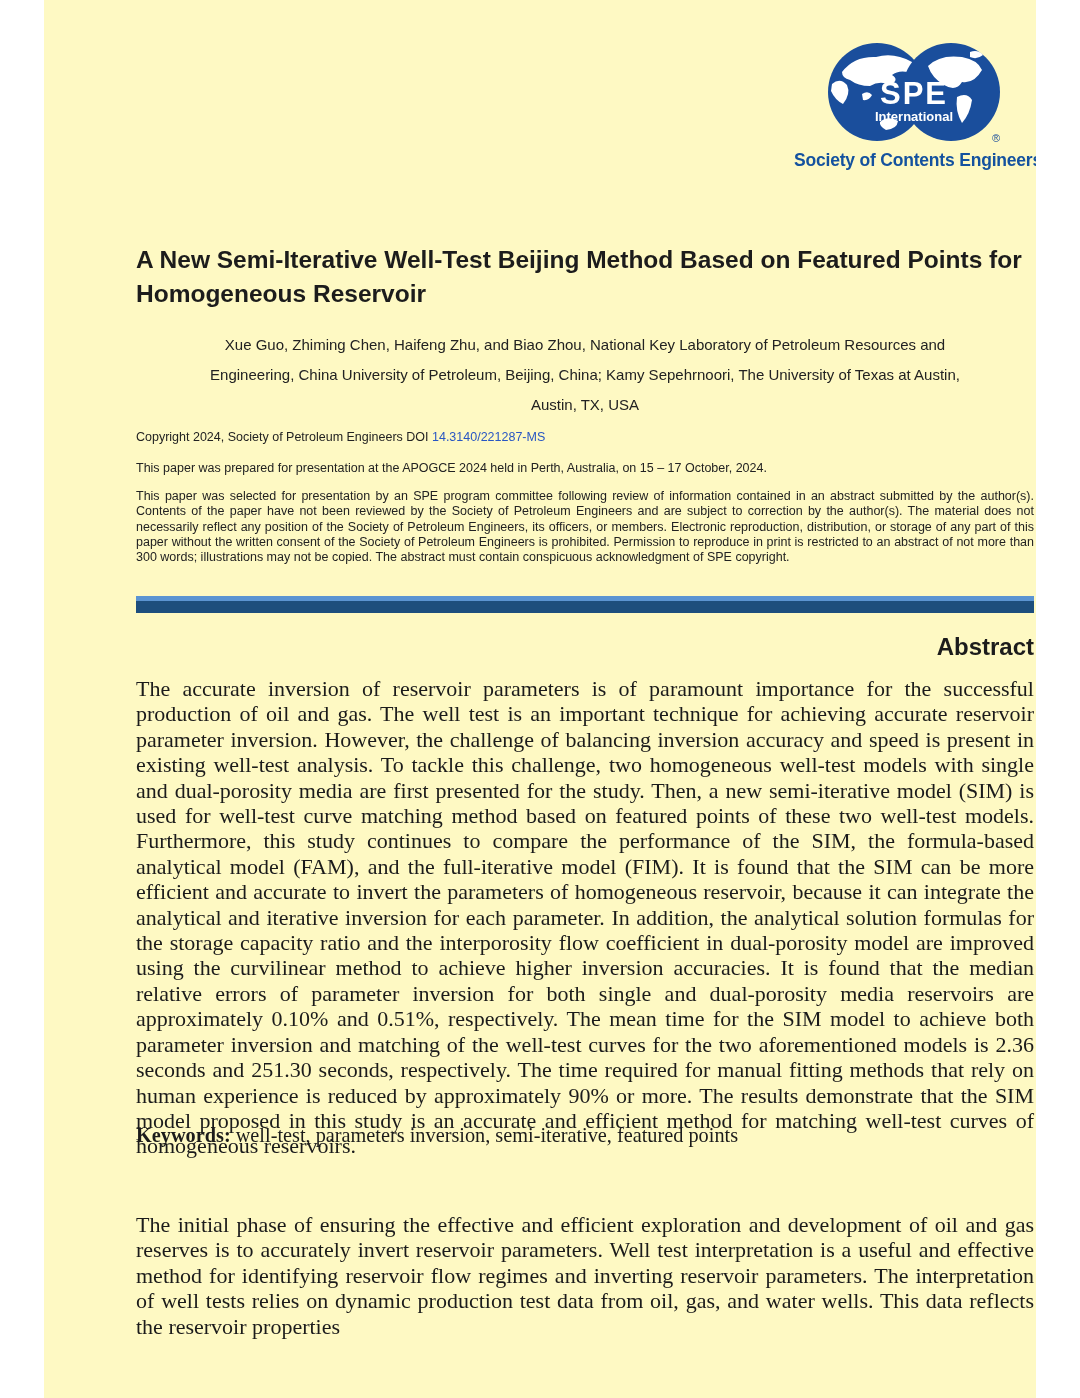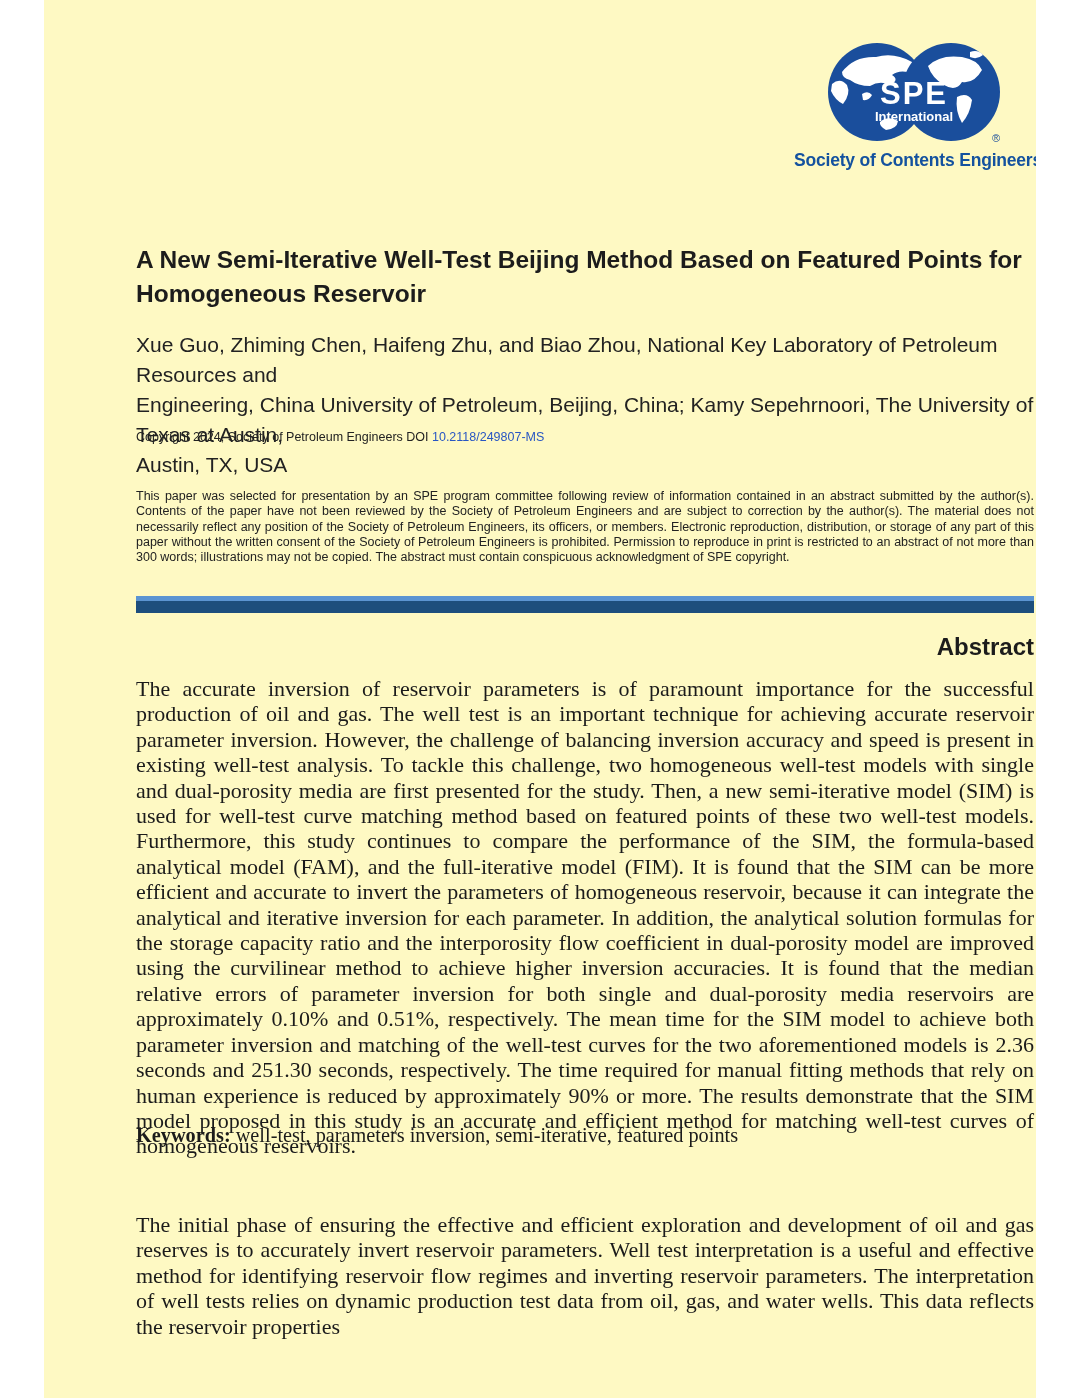--- a/index.html
+++ b/index.html
@@ -41,23 +41,24 @@
   }
   .paper-title {
     top: 243px;
     font-size: 24.5px;
     font-weight: bold;
     line-height: 34px;
     color: #1c1c1c;
   }
   .authors {
     top: 330px;
-    font-size: 21px;
+    font-size: 15px;
     line-height: 30px;
     color: #222;
+    text-align: center;
   }
   .small-print {
     font-size: 12.5px;
     line-height: 15.3px;
     color: #222;
   }
   .copyright-line { top: 430px; }
   .presentation-note { top: 461px; }
   .disclaimer { top: 489px; text-align: justify; }
   .doi-link { color: #2856c3; text-decoration: none; cursor: pointer; }
@@ -133,22 +134,23 @@
   </div>
 
   <h1 class="col paper-title">A New Semi-Iterative Well-Test Beijing Method Based on Featured Points for Homogeneous Reservoir</h1>
   <div class="col authors">
     <div>Xue Guo, Zhiming Chen, Haifeng Zhu, and Biao Zhou, National Key Laboratory of Petroleum Resources and</div>
     <div>Engineering, China University of Petroleum, Beijing, China; Kamy Sepehrnoori, The University of Texas at Austin,</div>
     <div>Austin, TX, USA</div>
   </div>
 
   <div class="col small-print copyright-line">
-    <span>Copyright 2024, Society of Petroleum Engineers DOI </span><a class="doi-link">10.2118/249807-MS</a>
+    <span>Copyright 2024, Society of Petroleum Engineers DOI </span><a class="doi-link">14.3140/221287-MS</a>
   </div>
+  <div class="col small-print presentation-note">This paper was prepared for presentation at the APOGCE 2024 held in Perth, Australia, on 15 – 17 October, 2024.</div>
   <div class="col small-print disclaimer">This paper was selected for presentation by an SPE program committee following review of information contained in an abstract submitted by the author(s). Contents of the paper have not been reviewed by the Society of Petroleum Engineers and are subject to correction by the author(s). The material does not necessarily reflect any position of the Society of Petroleum Engineers, its officers, or members. Electronic reproduction, distribution, or storage of any part of this paper without the written consent of the Society of Petroleum Engineers is prohibited. Permission to reproduce in print is restricted to an abstract of not more than 300 words; illustrations may not be copied. The abstract must contain conspicuous acknowledgment of SPE copyright.</div>
 
   <div class="col divider-bar"></div>
 
   <h2 class="col section-heading abstract-heading">Abstract</h2>
   <p class="col body-text abstract-body">The accurate inversion of reservoir parameters is of paramount importance for the successful production of oil and gas. The well test is an important technique for achieving accurate reservoir parameter inversion. However, the challenge of balancing inversion accuracy and speed is present in existing well-test analysis. To tackle this challenge, two homogeneous well-test models with single and dual-porosity media are first presented for the study. Then, a new semi-iterative model (SIM) is used for well-test curve matching method based on featured points of these two well-test models. Furthermore, this study continues to compare the performance of the SIM, the formula-based analytical model (FAM), and the full-iterative model (FIM). It is found that the SIM can be more efficient and accurate to invert the parameters of homogeneous reservoir, because it can integrate the analytical and iterative inversion for each parameter. In addition, the analytical solution formulas for the storage capacity ratio and the interporosity flow coefficient in dual-porosity model are improved using the curvilinear method to achieve higher inversion accuracies. It is found that the median relative errors of parameter inversion for both single and dual-porosity media reservoirs are approximately 0.10% and 0.51%, respectively. The mean time for the SIM model to achieve both parameter inversion and matching of the well-test curves for the two aforementioned models is 2.36 seconds and 251.30 seconds, respectively. The time required for manual fitting methods that rely on human experience is reduced by approximately 90% or more. The results demonstrate that the SIM model proposed in this study is an accurate and efficient method for matching well-test curves of homogeneous reservoirs.</p>
   <p class="col keywords-line">
     <span class="kw-label">Keywords:</span><span> well-test, parameters inversion, semi-iterative, featured points</span>
   </p>
 

